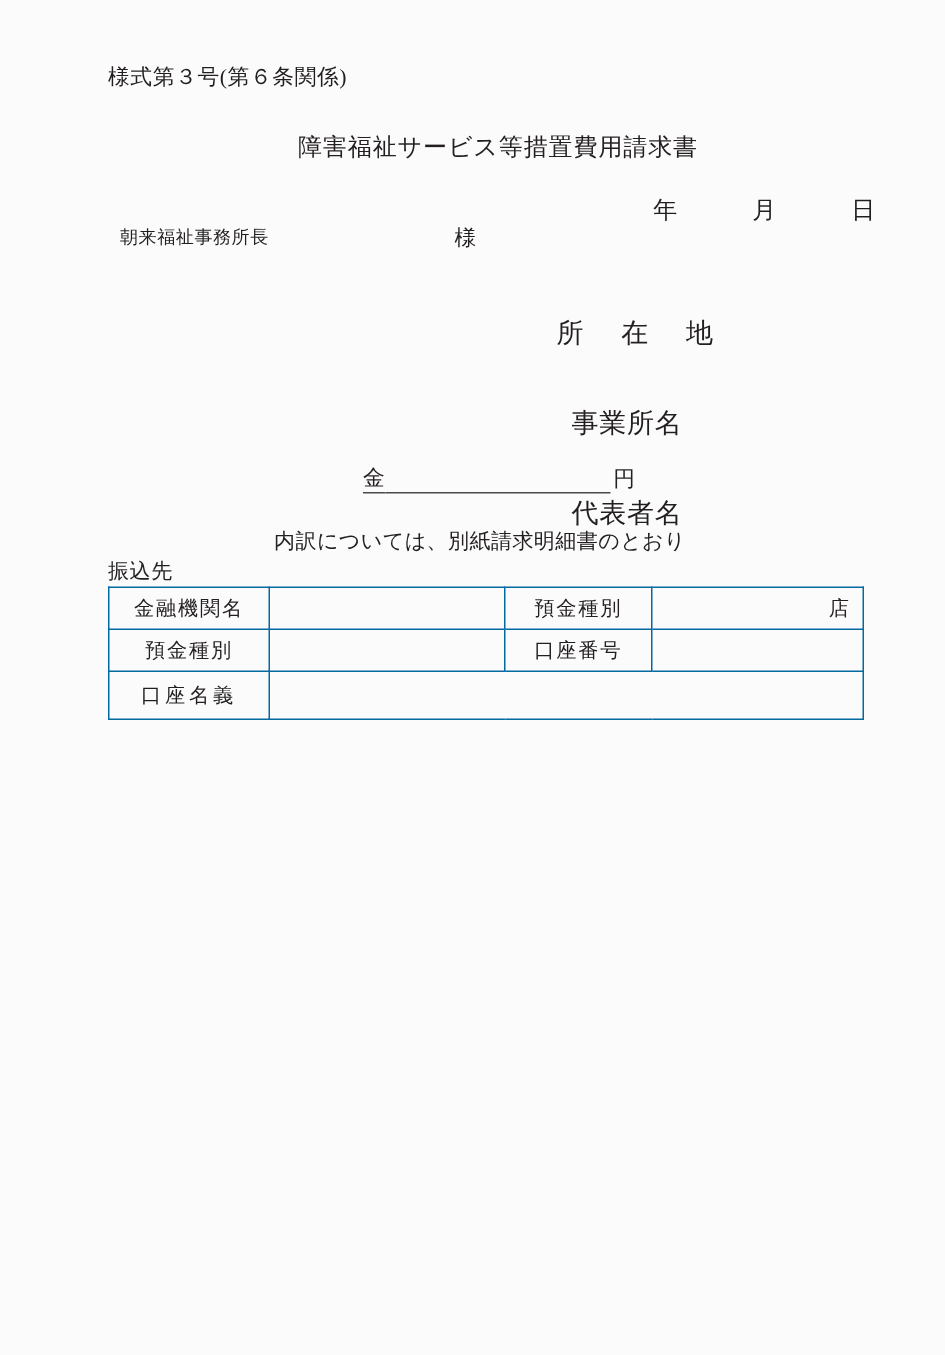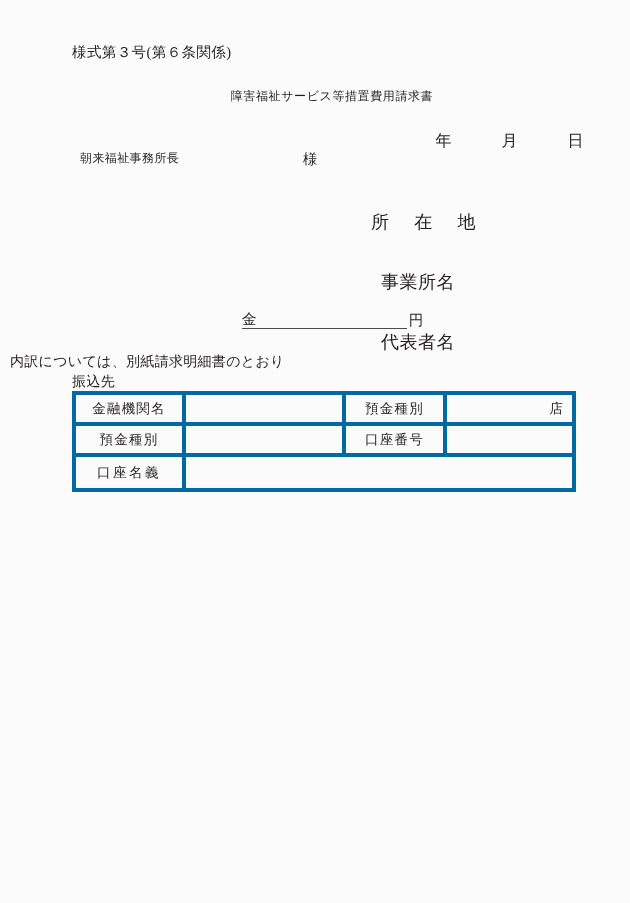--- a/index.html
+++ b/index.html
@@ -37,21 +37,21 @@
     font-size: 14.5px;
     letter-spacing: 0.4px;
   }
 
   
   .doc-title {
     left: 0;
     top: 89px;
     width: 630px;
     text-align: center;
-    font-size: 12px;
+    font-size: 16px;
     letter-spacing: 0.6px;
     padding-left: 34px;
     box-sizing: border-box;
   }
 
   
   .date-line {
     right: 46px;
     top: 131px;
     font-size: 16px;
@@ -130,20 +130,21 @@
     font-size: 14px;
     padding-left: 10px;
     box-sizing: border-box;
   }
 
   
   .breakdown-note {
     left: 0;
     top: 354px;
     width: 630px;
+    text-align: center;
     font-size: 14px;
     letter-spacing: 0.3px;
     padding-left: 10px;
     box-sizing: border-box;
   }
 
   
   .bank-label {
     left: 72px;
     top: 374px;
@@ -155,21 +156,21 @@
   .bank-table {
     position: absolute;
     left: 72px;
     top: 391px;
     width: 504px;
     border-collapse: collapse;
     table-layout: fixed;
     font-size: 13.5px;
   }
   .bank-table td {
-    border: 4px solid #0369a1;
+    border: 1px solid #0369a1;
     height: 27px;
     padding: 0 6px;
     vertical-align: middle;
   }
   .bank-table td.lbl {
     text-align: center;
     letter-spacing: 1.2px;
     width: 94px;
   }
   .bank-table td.val {

